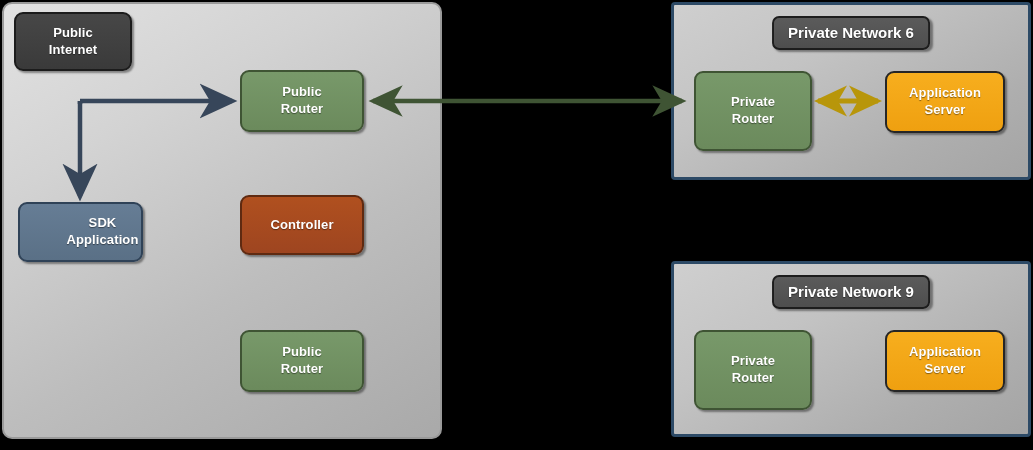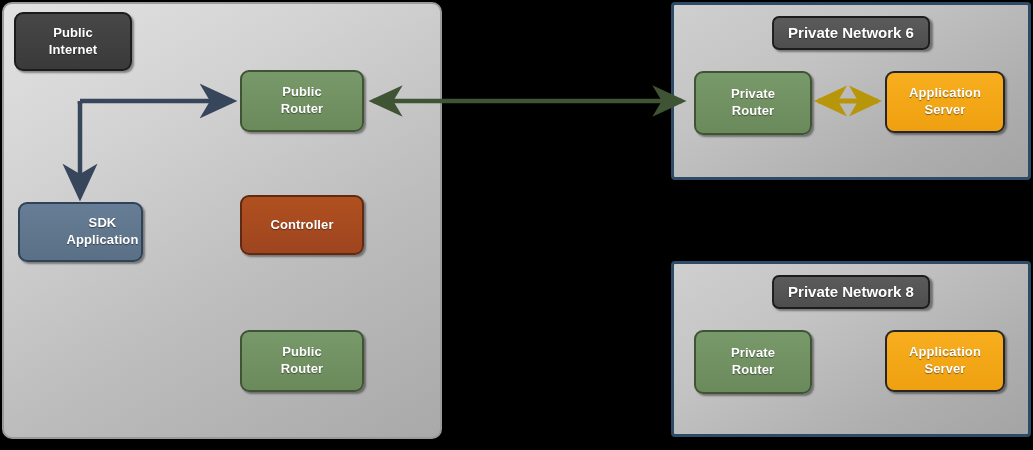--- a/index.html
+++ b/index.html
@@ -56,21 +56,21 @@
   .node-orange { background: linear-gradient(180deg,#f7ae1e,#efa010); border: 2px solid #262626; }
 
   
   .n-public-internet { left: 14px;  top: 12px;  width: 118px; height: 59px; }
   .n-public-router-1 { left: 240px; top: 70px;  width: 124px; height: 62px; }
   .n-sdk-app         { left: 18px;  top: 202px; width: 125px; height: 60px; padding-left: 44px; }
   .n-controller      { left: 240px; top: 195px; width: 124px; height: 60px; }
   .n-public-router-2 { left: 240px; top: 330px; width: 124px; height: 62px; }
 
   
-  .n-private-router  { left: 20px;  top: 66px;  width: 118px; height: 64px; }
+  .n-private-router  { left: 20px;  top: 66px;  width: 118px; height: 80px; }
   .n-app-server      { left: 211px; top: 66px;  width: 120px; height: 62px; }
 
   
   .net-badge {
     position: absolute;
     left: 50%;
     transform: translateX(-50%);
     top: 11px;
     padding: 6px 14px 7px;
     background: linear-gradient(180deg,#5b5b5b,#4e4e4e);
@@ -174,21 +174,21 @@
 
     <div class="node node-orange n-app-server">
       <span>
         <span>Application</span><br>
         <span>Server</span>
       </span>
     </div>
   </div>
 
   <div class="panel panel-private p2">
-    <div class="net-badge">Private Network 8</div>
+    <div class="net-badge">Private Network 9</div>
 
     <div class="node node-green n-private-router">
       <span>
         <span>Private</span><br>
         <span>Router</span>
       </span>
     </div>
 
     <div class="node node-orange n-app-server">
       <span>

